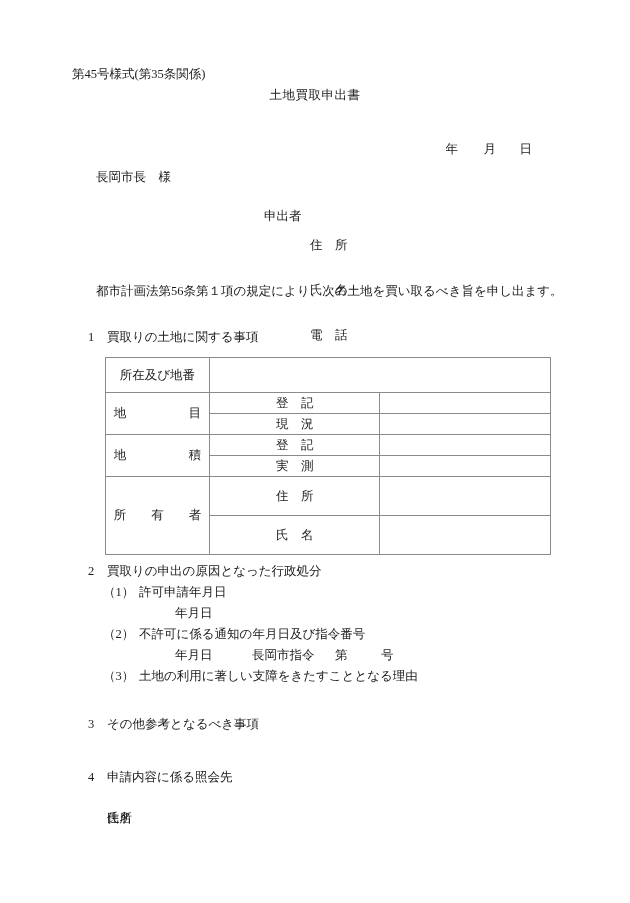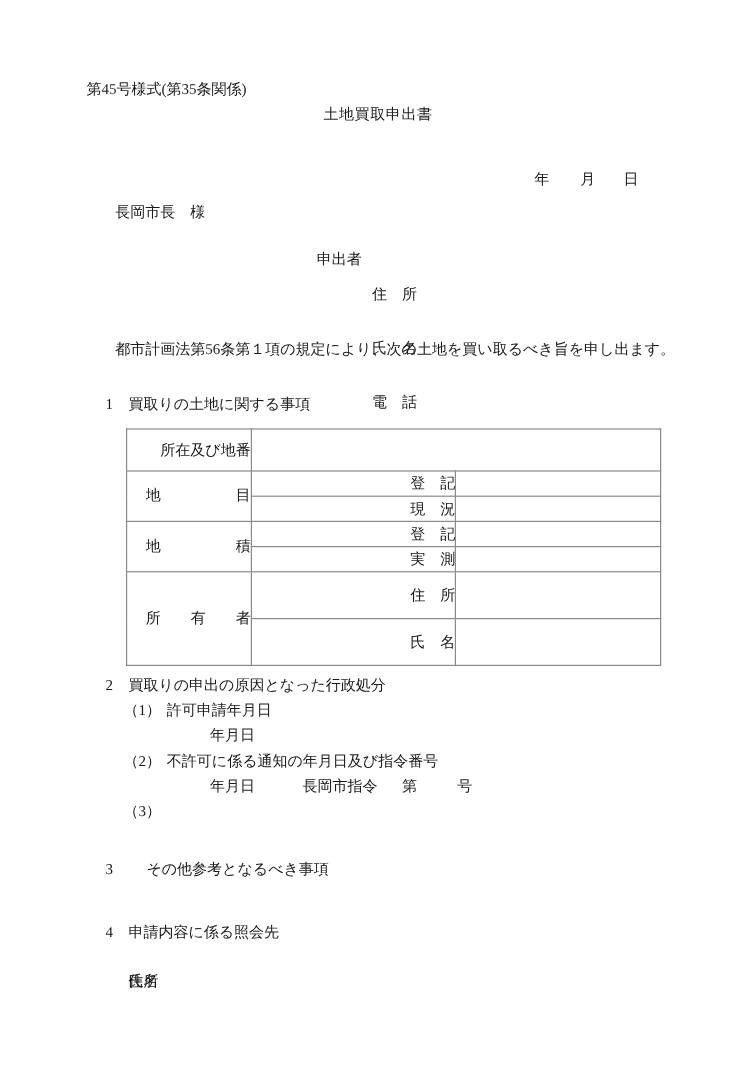--- a/index.html
+++ b/index.html
@@ -53,21 +53,21 @@
     top: 357px;
     width: 446px;
     border-collapse: collapse;
     table-layout: fixed;
     font-size: 12.5px;
   }
   .land-table td {
     border: 1px solid #8a8a8a;
     padding: 0;
     vertical-align: middle;
-    text-align: right;
+    text-align: center;
   }
   .col-a { width: 91px; }
   .col-b { width: 54px; }
   .col-c { width: 301px; }
   .r-loc  { height: 34px; }
   .r-sub  { height: 20px; }
   .r-own  { height: 38px; }
 </style>
 </head>
 <body>
@@ -141,22 +141,23 @@
     <span class="sp-y">年</span><span class="sp-m">月</span><span>日</span>
   </div>
 
   <div class="sub-num" style="left:103px; top:628px;">（2）</div>
   <div class="sub-txt" style="left:139px; top:628px;">不許可に係る通知の年月日及び指令番号</div>
   <div class="sub-date" style="left:175px; top:649px;">
     <span class="sp-y">年</span><span class="sp-m">月</span><span style="display:inline-block;width:52px;">日</span><span style="display:inline-block;width:83px;">長岡市指令</span><span style="display:inline-block;width:46px;">第</span><span>号</span>
   </div>
 
   <div class="sub-num" style="left:103px; top:670px;">（3）</div>
+  <div class="sub-txt" style="left:139px; top:670px;">土地の利用に著しい支障をきたすこととなる理由</div>
 
   <div class="sec-num" style="left:88px; top:718px;">3</div>
-  <div class="sec-txt" style="left:122px; top:718px;">その他参考となるべき事項</div>
+  <div class="sec-txt" style="left:107px; top:718px;">その他参考となるべき事項</div>
 
   <div class="sec-num" style="left:88px; top:771px;">4</div>
   <div class="sec-txt" style="left:107px; top:771px;">申請内容に係る照会先</div>
   <div class="sub-txt" style="left:107px; top:792px;margin-top:20px;">住所</div>
   <div class="sub-txt" style="left:107px; top:813px;font-family:Liberation Mono, monospace;">氏名</div>
 
 </div>
 
 </body></html>

